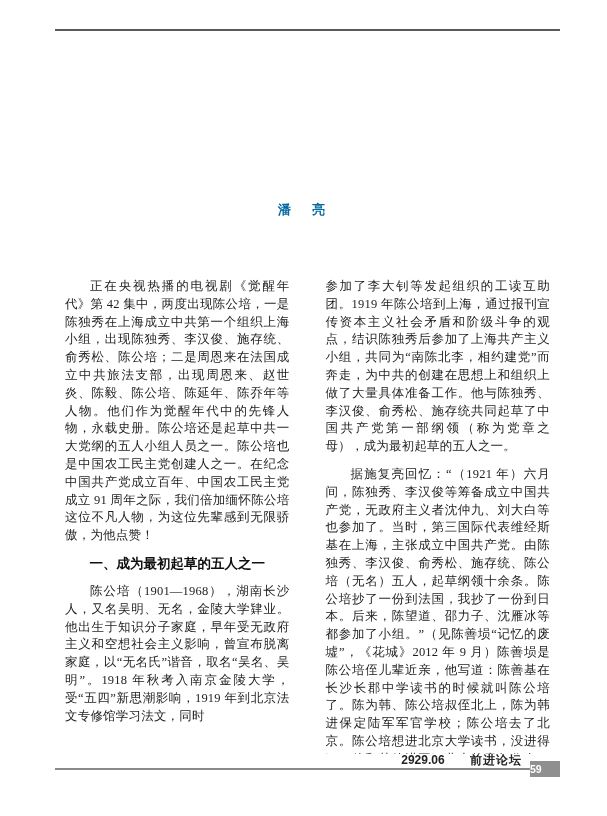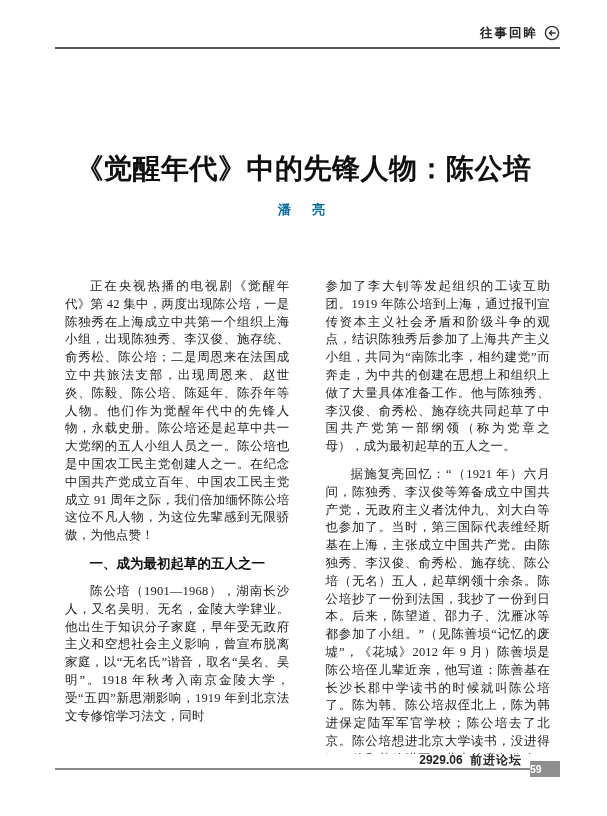--- a/index.html
+++ b/index.html
@@ -68,49 +68,39 @@
   .footer { position: absolute; left: 55px; right: 47px; top: 748px; height: 32px; }
   .footer-rule {
     position: absolute; left: 0; right: 26px; top: 20px;
     height: 2px; background: #8a8a8a;
   }
   .footer-text {
     position: absolute; right: 38px; top: 4px;
     font-family: "Liberation Sans", "DejaVu Sans", sans-serif;
     font-weight: 700; font-size: 12px; color: #222;
   }
-  .footer-text .journal { margin-left: 4px; letter-spacing: 1px; }
+  .footer-text .journal { margin-left: 22px; letter-spacing: 1px; }
   .page-number-box {
     position: absolute; right: 0; top: 13px;
     width: 30px; height: 16px;
     background: #8f8f8f; color: #ffffff;
     font-family: "Liberation Sans", "DejaVu Sans", sans-serif;
     font-size: 10.5px; font-weight: 700;
     line-height: 16px; text-align: left;
   }
 </style>
 </head>
 <body>
 
 <div class="page">
 
   <div class="header">
-    <div class="header-row">
-      <span class="header-label">往事回眸</span>
-      <span class="header-icon">
-        <svg viewBox="0 0 16 16" width="16" height="16">
-          <circle cx="8" cy="8" r="6.6" fill="none" stroke="#333" stroke-width="1.4"></circle>
-          <path d="M11.2 8 H5.4 M5.4 8 l2.2 -2.2 M5.4 8 l2.2 2.2" fill="none" stroke="#333" stroke-width="1.3" stroke-linecap="round"></path>
-        </svg>
-      </span>
-    </div>
     <div class="header-rule"></div>
   </div>
 
-  <h1 class="title">《觉醒年代》中的先锋人物：陈公培</h1>
   <div class="author">潘　亮</div>
 
   <div class="columns">
     <div class="col">
       <p>正在央视热播的电视剧《觉醒年代》第 42 集中，两度出现陈公培，一是陈独秀在上海成立中共第一个组织上海小组，出现陈独秀、李汉俊、施存统、俞秀松、陈公培；二是周恩来在法国成立中共旅法支部，出现周恩来、赵世炎、陈毅、陈公培、陈延年、陈乔年等人物。他们作为觉醒年代中的先锋人物，永载史册。陈公培还是起草中共一大党纲的五人小组人员之一。陈公培也是中国农工民主党创建人之一。在纪念中国共产党成立百年、中国农工民主党成立 91 周年之际，我们倍加缅怀陈公培这位不凡人物，为这位先辈感到无限骄傲，为他点赞！</p>
       <h2 class="section-heading">一、成为最初起草的五人之一</h2>
       <p>陈公培（1901—1968），湖南长沙人，又名吴明、无名，金陵大学肄业。他出生于知识分子家庭，早年受无政府主义和空想社会主义影响，曾宣布脱离家庭，以“无名氏”谐音，取名“吴名、吴明”。1918 年秋考入南京金陵大学，受“五四”新思潮影响，1919 年到北京法文专修馆学习法文，同时</p>
     </div>
     <div class="col">
       <p class="no-indent">参加了李大钊等发起组织的工读互助团。1919 年陈公培到上海，通过报刊宣传资本主义社会矛盾和阶级斗争的观点，结识陈独秀后参加了上海共产主义小组，共同为“南陈北李，相约建党”而奔走，为中共的创建在思想上和组织上做了大量具体准备工作。他与陈独秀、李汉俊、俞秀松、施存统共同起草了中国共产党第一部纲领（称为党章之母），成为最初起草的五人之一。</p>

